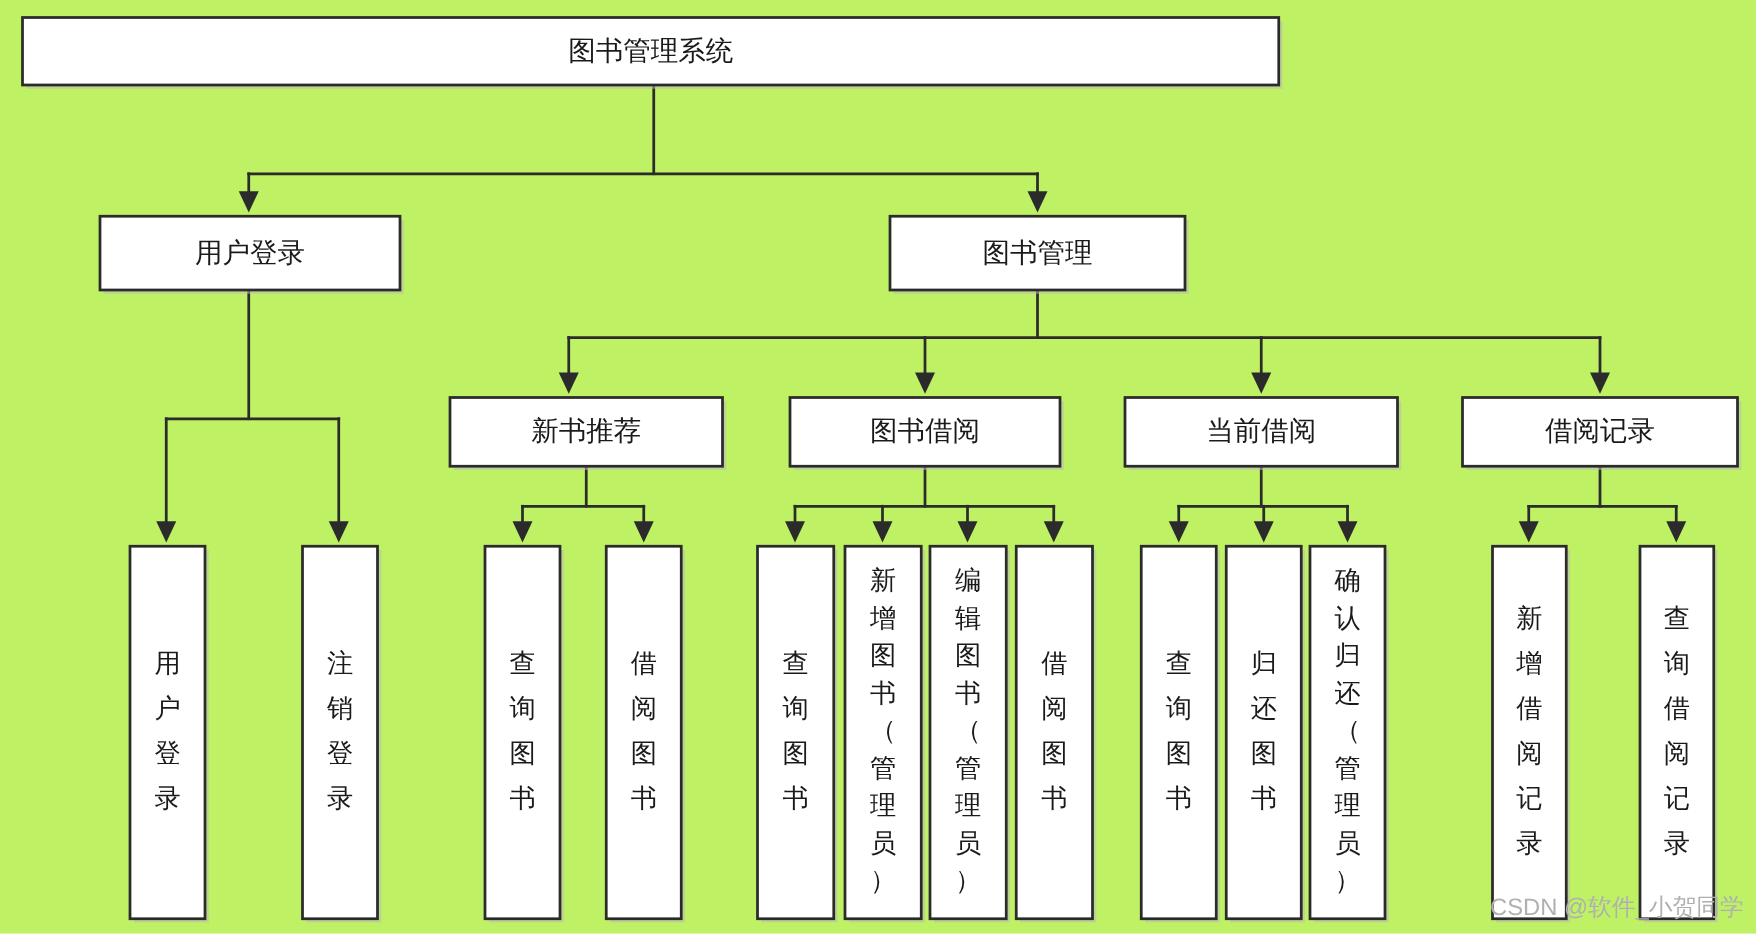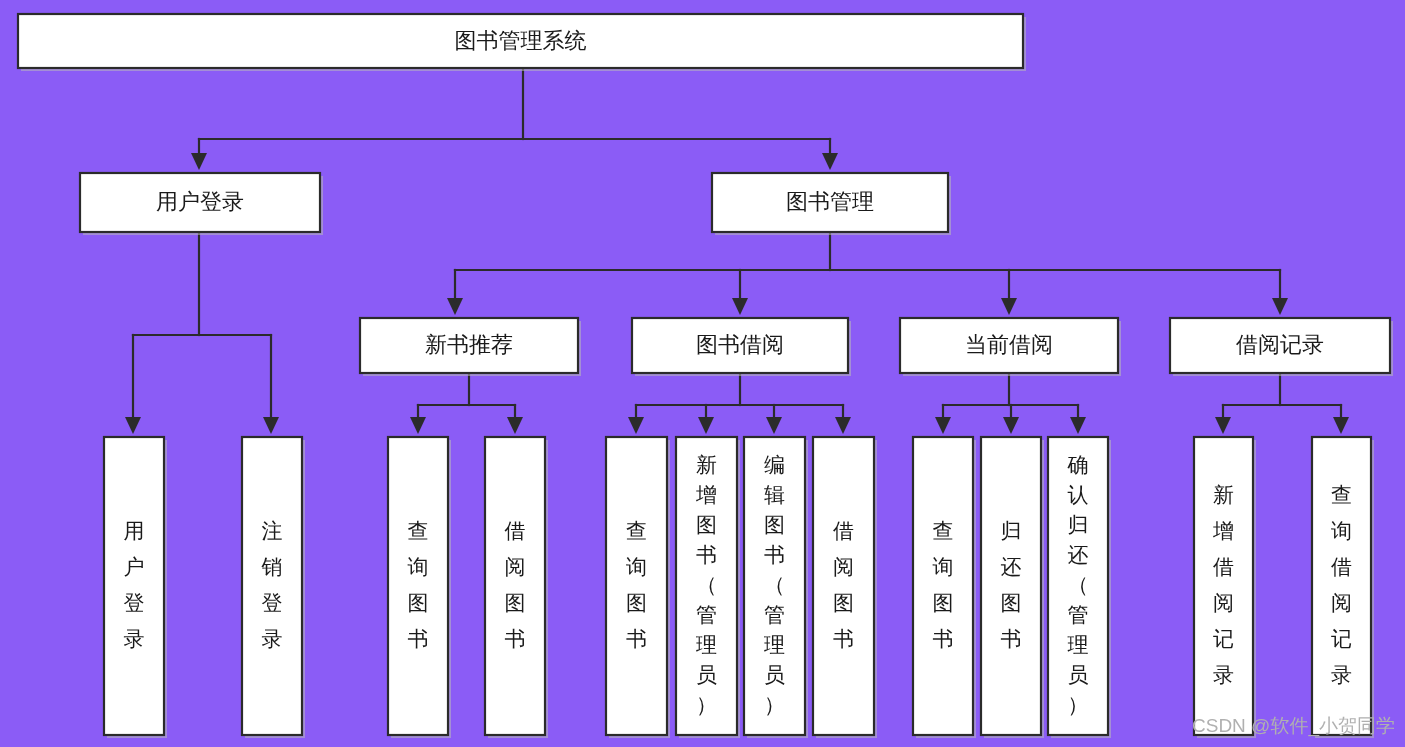--- a/index.html
+++ b/index.html
@@ -8,21 +8,21 @@
     padding: 0;
     background: #ffffff;
   }
   body {
     font-family: "Liberation Sans", "DejaVu Sans", sans-serif;
   }
   #diagram-root {
     position: relative;
     width: 1405px;
     height: 747px;
-    background: #8b5cf6;
+    background: #bef264;
     overflow: hidden;
   }
   svg.diagram-canvas {
     position: absolute;
     left: 0;
     top: 0;
     width: 1405px;
     height: 747px;
     display: block;
   }

